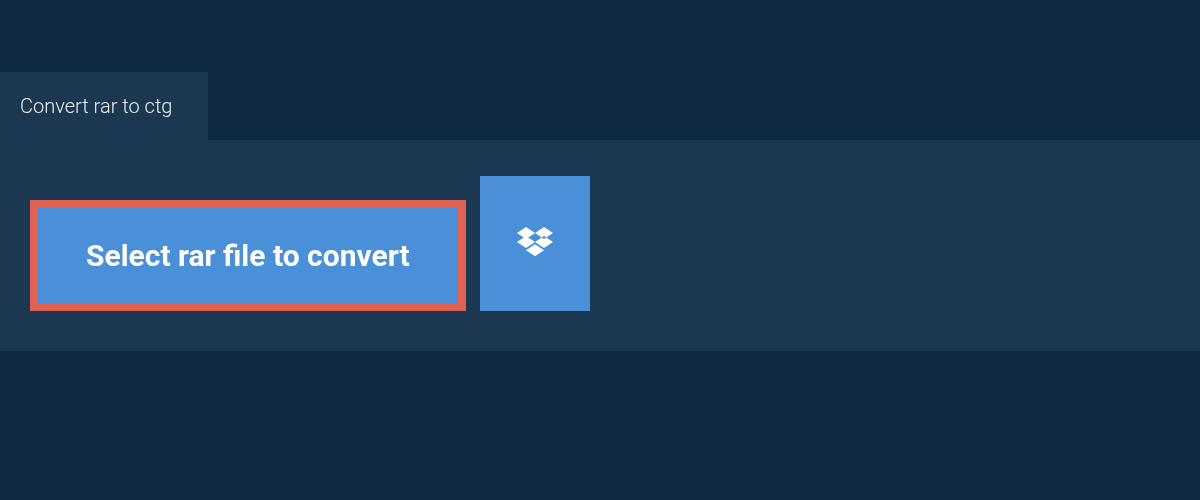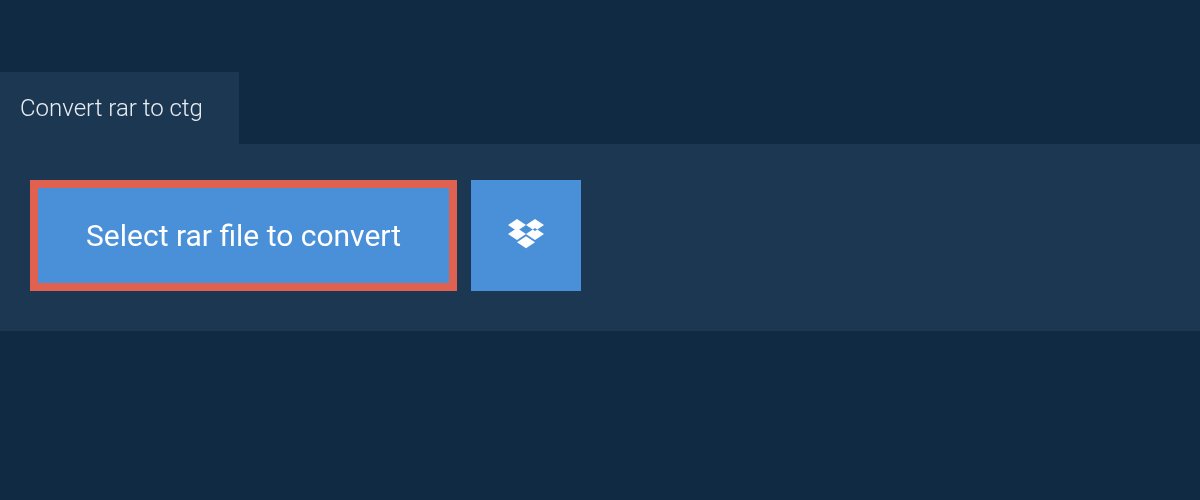--- a/index.html
+++ b/index.html
@@ -15,42 +15,43 @@
       overflow: hidden;
     }
     .tab-container {
       padding-top: 72px;
     }
     .tab {
       display: inline-block;
       background: #1b3751;
       padding: 22px 36px 22px 20px;
       color: #e8edf2;
-      font-size: 24px;
+      font-size: 20px;
       font-weight: 300;
     }
     .content-panel {
       background: #1b3751;
       padding: 36px 30px 40px 30px;
       display: flex;
       gap: 14px;
       align-items: stretch;
     }
     .select-file-button {
       background: #4a90d9;
       border: 8px solid #e0614f;
       color: #ffffff;
       font-size: 30px;
-      font-weight: 400;
+      font-weight: 700;
       padding: 30px 48px;
       cursor: pointer;
       display: inline-flex;
       align-items: center;
       justify-content: center;
       font-family: inherit;
+      margin-top: 24px;
     }
     .dropbox-button {
       background: #4a90d9;
       border: none;
       width: 110px;
       cursor: pointer;
       display: inline-flex;
       align-items: center;
       justify-content: center;
     }

